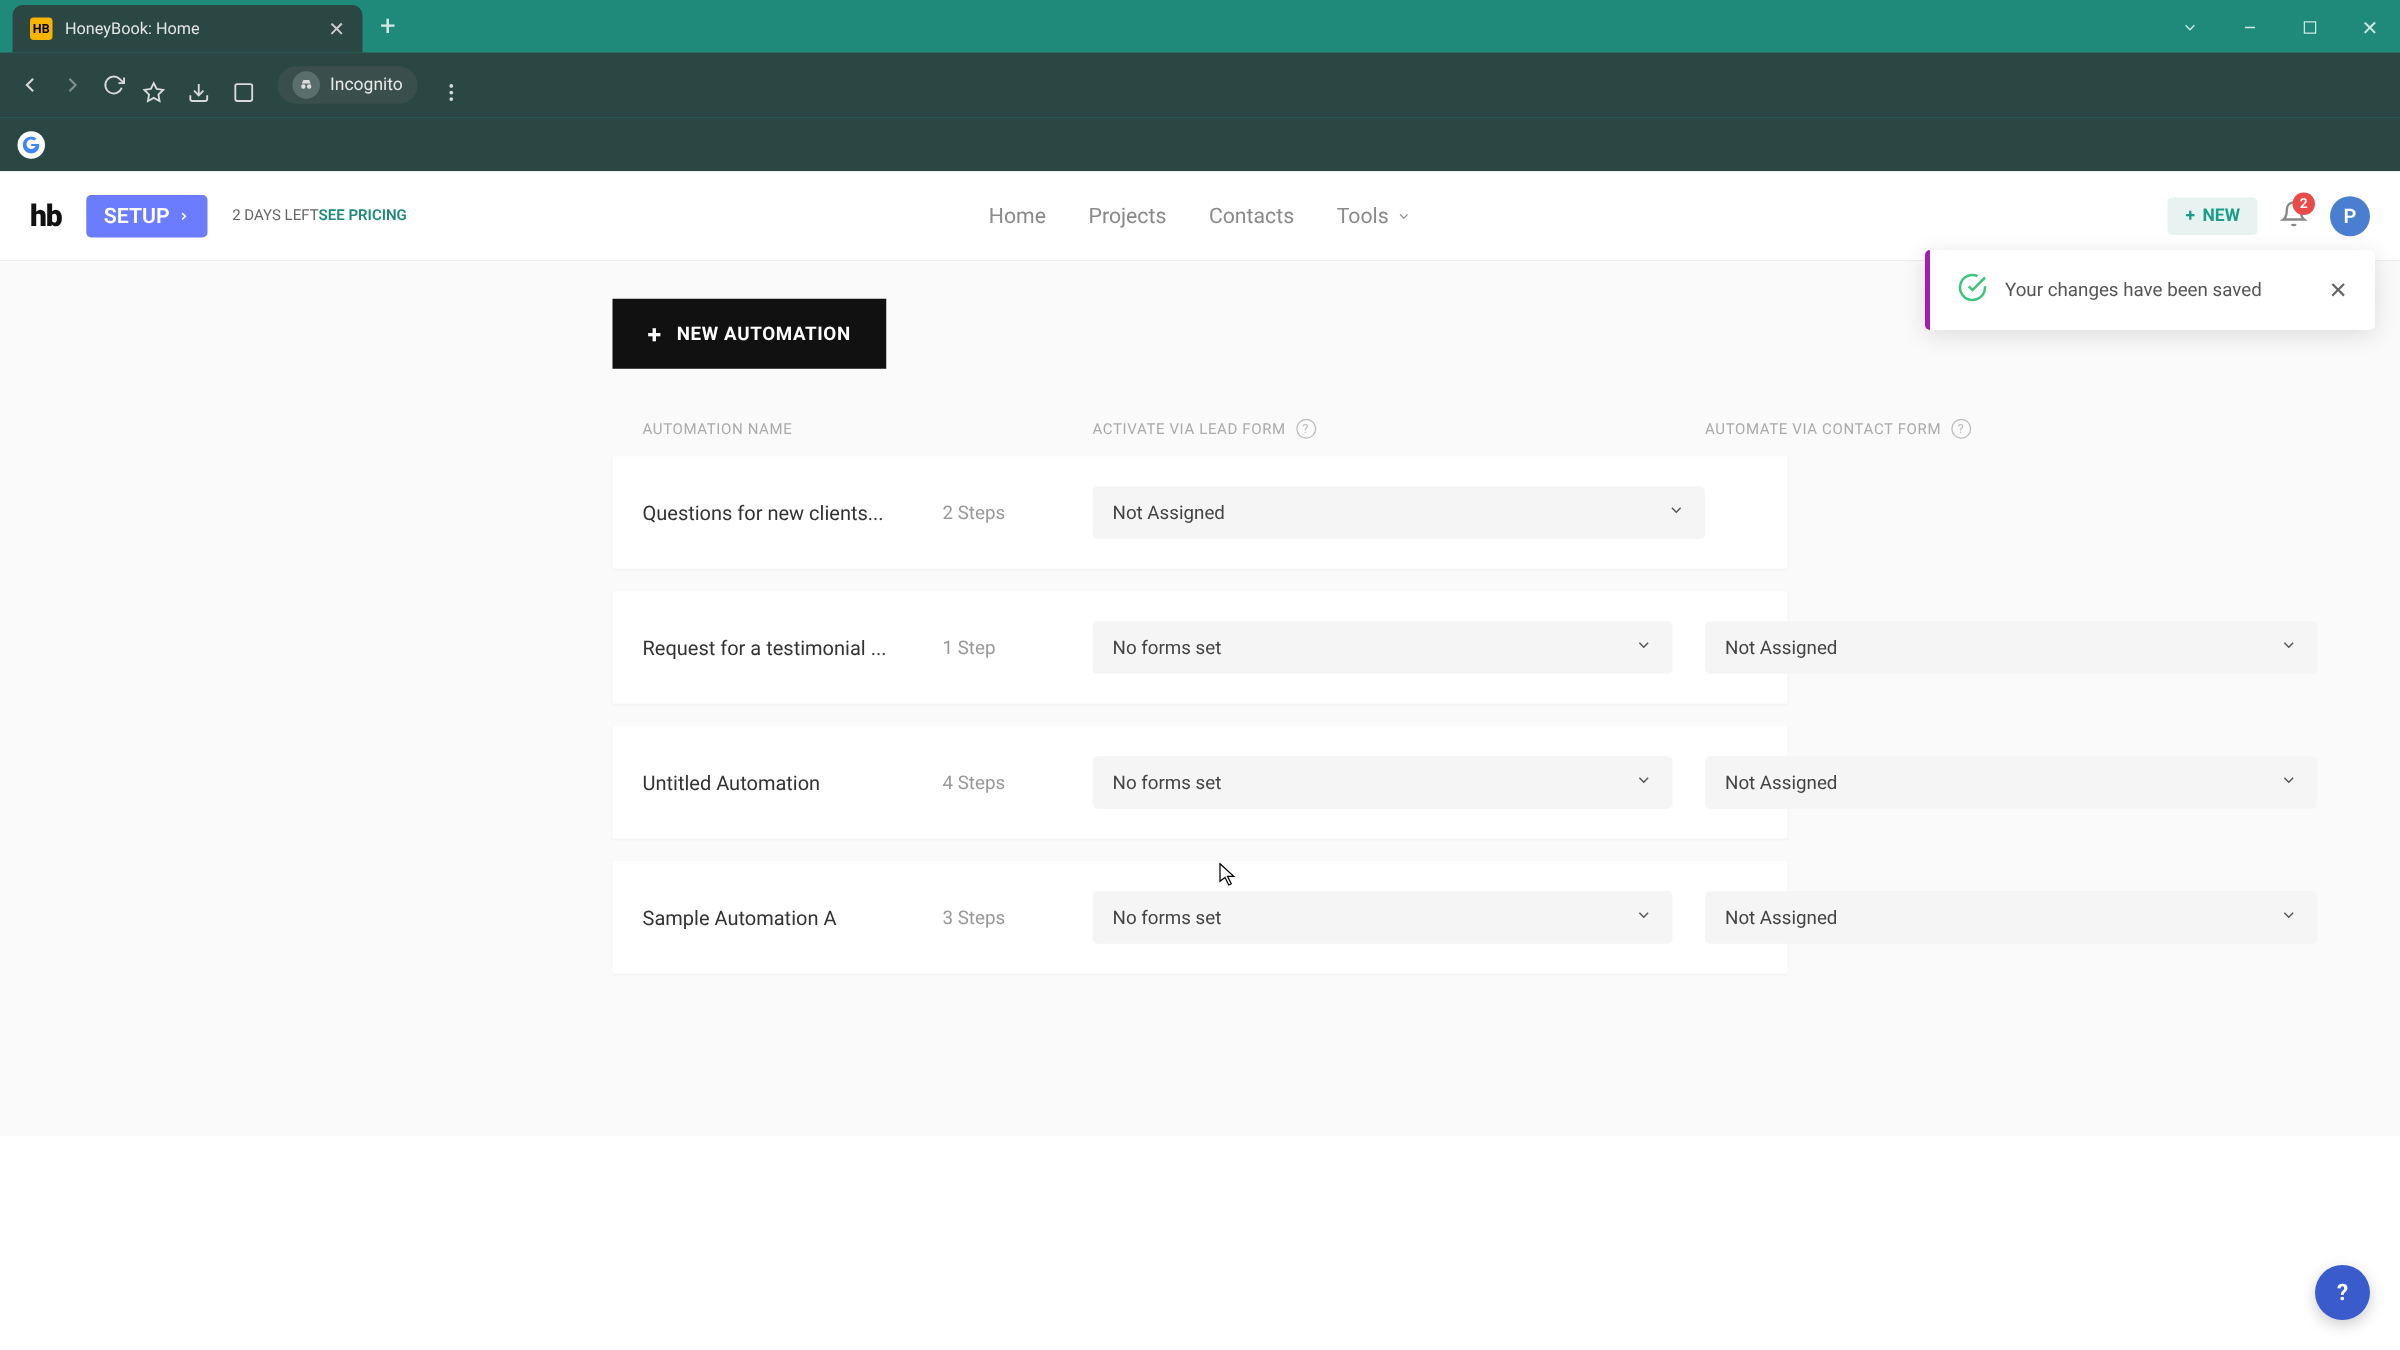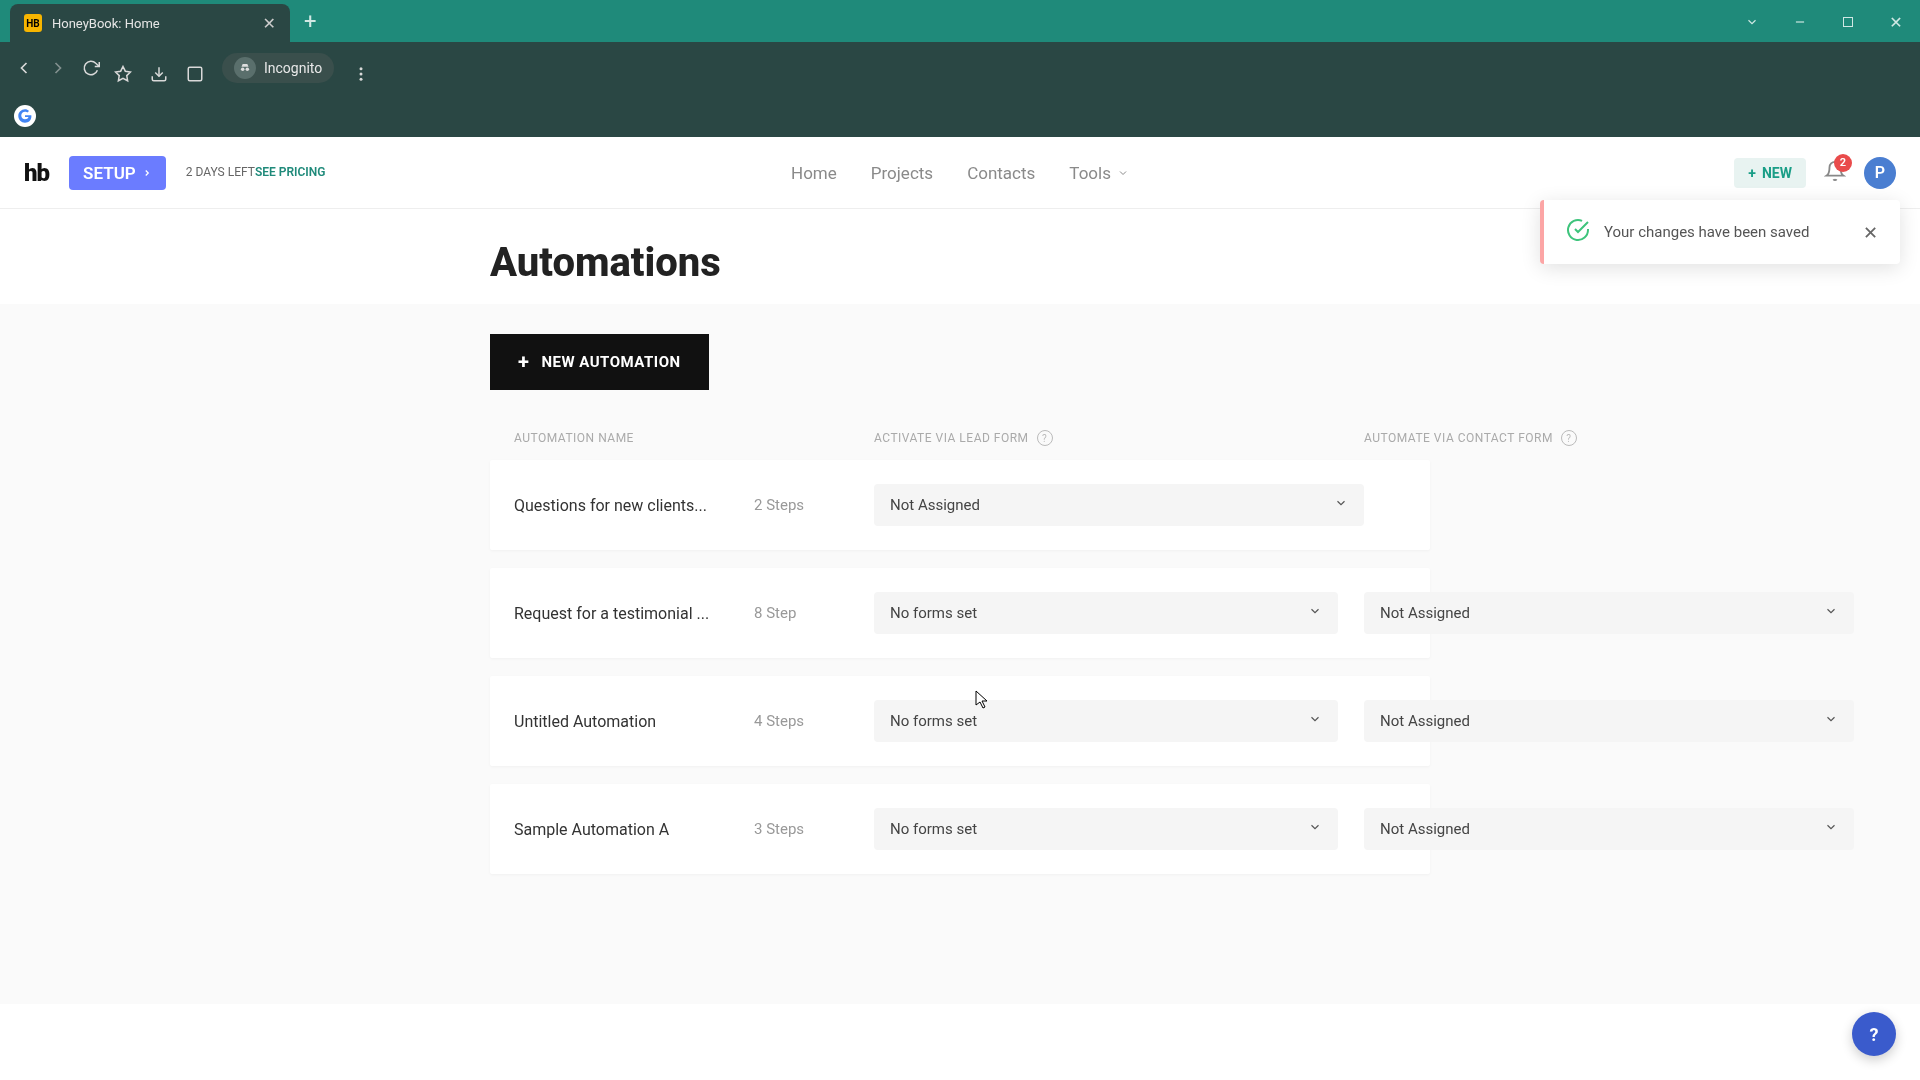--- a/index.html
+++ b/index.html
@@ -39,21 +39,21 @@
   .trial-link { color: #1f8a7a; font-weight: 600; cursor: pointer; }
   .main-nav { display: flex; gap: 34px; position: absolute; left: 50%; transform: translateX(-50%); }
   .nav-item { color: #8a8a8a; font-size: 17px; cursor: pointer; display:flex; align-items:center; gap:6px;}
   .app-right { display: flex; align-items: center; gap: 18px; }
   .new-btn { background: #e8f3f1; color: #1a9e87; border-radius: 4px; padding: 7px 14px; font-size: 14px; font-weight: 700; display: flex; align-items: center; gap: 6px; cursor:pointer;}
   .notif { position: relative; cursor:pointer;}
   .notif-badge { position: absolute; top: -6px; right: -6px; background: #e94b4b; color: #fff; border-radius: 50%; width: 18px; height: 18px; font-size: 11px; display:flex;align-items:center;justify-content:center; font-weight:600;}
   .avatar { width: 32px; height: 32px; border-radius: 50%; background: #4a7ed1; color: #fff; display:flex;align-items:center;justify-content:center; font-weight:600; cursor:pointer;}
 
   
-  .toast { position: absolute; top: 200px; right: 20px; background: #fff; border-left: 4px solid #fca5a5; box-shadow: 0 4px 20px rgba(0,0,0,0.12); border-radius: 4px; padding: 18px 22px; display: flex; align-items: center; gap: 14px; z-index: 100; min-width: 360px;}
+  .toast { position: absolute; top: 200px; right: 20px; background: #fff; border-left: 4px solid #a21caf; box-shadow: 0 4px 20px rgba(0,0,0,0.12); border-radius: 4px; padding: 18px 22px; display: flex; align-items: center; gap: 14px; z-index: 100; min-width: 360px;}
   .toast-icon { color: #3ec47c; }
   .toast-text { color: #555; font-size: 15px; }
   .toast-close { color: #666; cursor: pointer; margin-left: auto; font-size: 18px;}
 
   
   .page { padding: 30px 0 0 0; }
   .page-inner { max-width: 1440px; margin: 0 auto; padding: 0 250px; }
   .page-title { font-size: 40px; font-weight: 800; color: #222; margin-bottom: 48px;}
   .subhead-row { display: flex; justify-content: space-between; align-items: flex-start; margin-bottom: 40px;}
   .subhead-text { font-size: 17px; color: #555; line-height: 1.7;}
@@ -222,23 +222,20 @@
     <svg width="24" height="24" viewBox="0 0 24 24" fill="none" stroke="currentColor" stroke-width="2">
         <path d="M22 11.08V12a10 10 0 1 1-5.93-9.14"></path>
         <polyline points="22 4 12 14.01 9 11.01"></polyline>
       </svg>
   </span>
   <span class="toast-text">Your changes have been saved</span>
   <span class="toast-close">✕</span>
 </div>
 
 <div class="page">
-  <div class="page-inner">
-    <h1 class="page-title">Automations</h1>
-  </div>
   <div class="page-bg">
     <div class="page-inner">
       <div class="subhead-row">
         <div class="new-auto-btn">
           <span style="font-size:20px;">+</span>
           <span>NEW AUTOMATION</span>
         </div>
       </div>
 
       <div class="table-head">
@@ -259,21 +256,21 @@
     <div class="row-steps">2 Steps</div>
     <div class="dropdown">
       <span>Not Assigned</span>
       <span class="chev"><svg width="14" height="14" viewBox="0 0 24 24" fill="none" stroke="currentColor" stroke-width="2">
                   <polyline points="6 9 12 15 18 9"></polyline>
                 </svg></span>
     </div>
           </div>
           <div class="row">
     <div class="row-name">Request for a testimonial ...</div>
-    <div class="row-steps">8 Step</div>
+    <div class="row-steps">1 Step</div>
     <div class="dropdown">
       <span>No forms set</span>
       <span class="chev"><svg width="14" height="14" viewBox="0 0 24 24" fill="none" stroke="currentColor" stroke-width="2">
                   <polyline points="6 9 12 15 18 9"></polyline>
                 </svg></span>
     </div>
     <div class="dropdown">
       <span>Not Assigned</span>
       <span class="chev"><svg width="14" height="14" viewBox="0 0 24 24" fill="none" stroke="currentColor" stroke-width="2">
                   <polyline points="6 9 12 15 18 9"></polyline>

